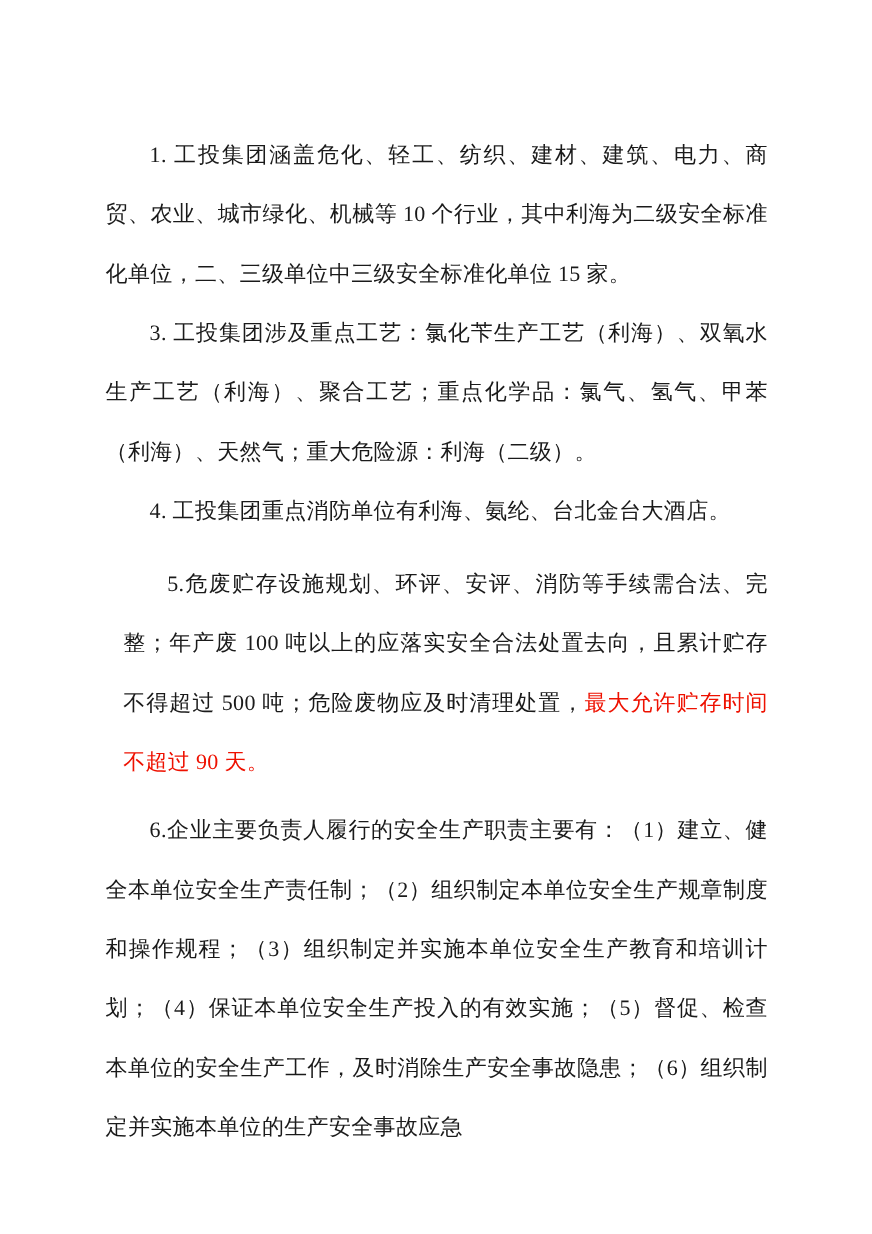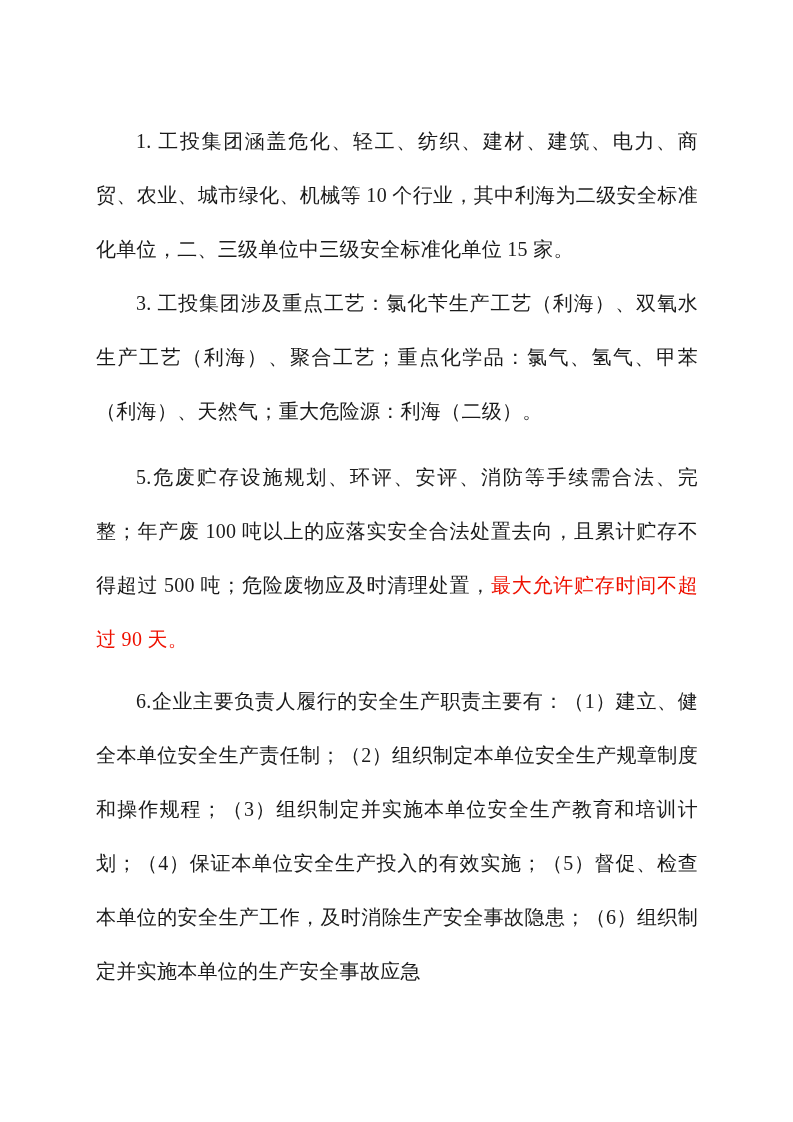--- a/index.html
+++ b/index.html
@@ -23,29 +23,30 @@
     font-size: 20px;
     line-height: 54px;
     color: #1a1a1a;
     text-align: justify;
     letter-spacing: 0.3px;
   }
   .para {
     margin: 0;
     text-indent: 2em;
   }
-  .para-5 { margin-top: 12px; }
+  .para-5 { margin-top: 12px; margin-left: 16px; }
   .para-6 { margin-top: 8px; }
   .red-text {
     color: #ee1100;
   }
 </style>
 </head>
 <body>
 
 <div class="page" style="background: rgb(255, 255, 255);">
   <div class="doc-body" style="color: rgb(26, 26, 26);">
     <p class="para">1. 工投集团涵盖危化、轻工、纺织、建材、建筑、电力、商贸、农业、城市绿化、机械等 10 个行业，其中利海为二级安全标准化单位，二、三级单位中三级安全标准化单位 15 家。</p>
     <p class="para">3. 工投集团涉及重点工艺：氯化苄生产工艺（利海）、双氧水生产工艺（利海）、聚合工艺；重点化学品：氯气、氢气、甲苯（利海）、天然气；重大危险源：利海（二级）。</p>
+    <p class="para">4. 工投集团重点消防单位有利海、氨纶、台北金台大酒店。</p>
     <p class="para para-5"><span>5.危废贮存设施规划、环评、安评、消防等手续需合法、完整；年产废 100 吨以上的应落实安全合法处置去向，且累计贮存不得超过 500 吨；危险废物应及时清理处置，</span><span class="red-text" style="color: rgb(238, 17, 0);">最大允许贮存时间不超过 90 天。</span></p>
     <p class="para para-6">6.企业主要负责人履行的安全生产职责主要有：（1）建立、健全本单位安全生产责任制；（2）组织制定本单位安全生产规章制度和操作规程；（3）组织制定并实施本单位安全生产教育和培训计划；（4）保证本单位安全生产投入的有效实施；（5）督促、检查本单位的安全生产工作，及时消除生产安全事故隐患；（6）组织制定并实施本单位的生产安全事故应急</p>
   </div>
 </div>
 
 </body></html>

